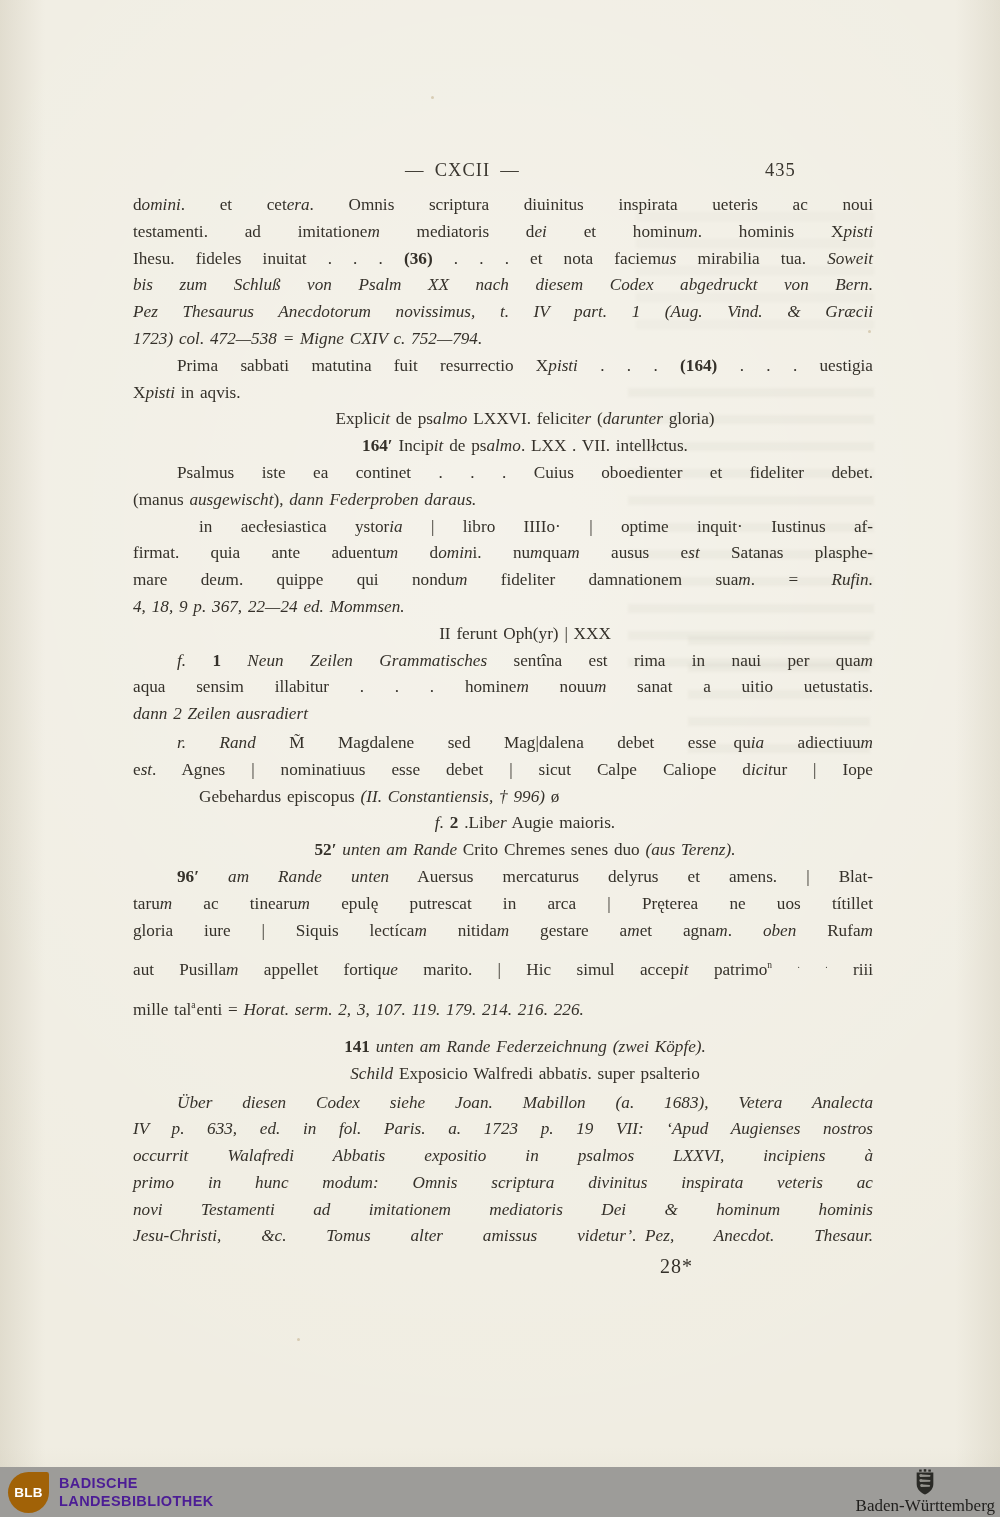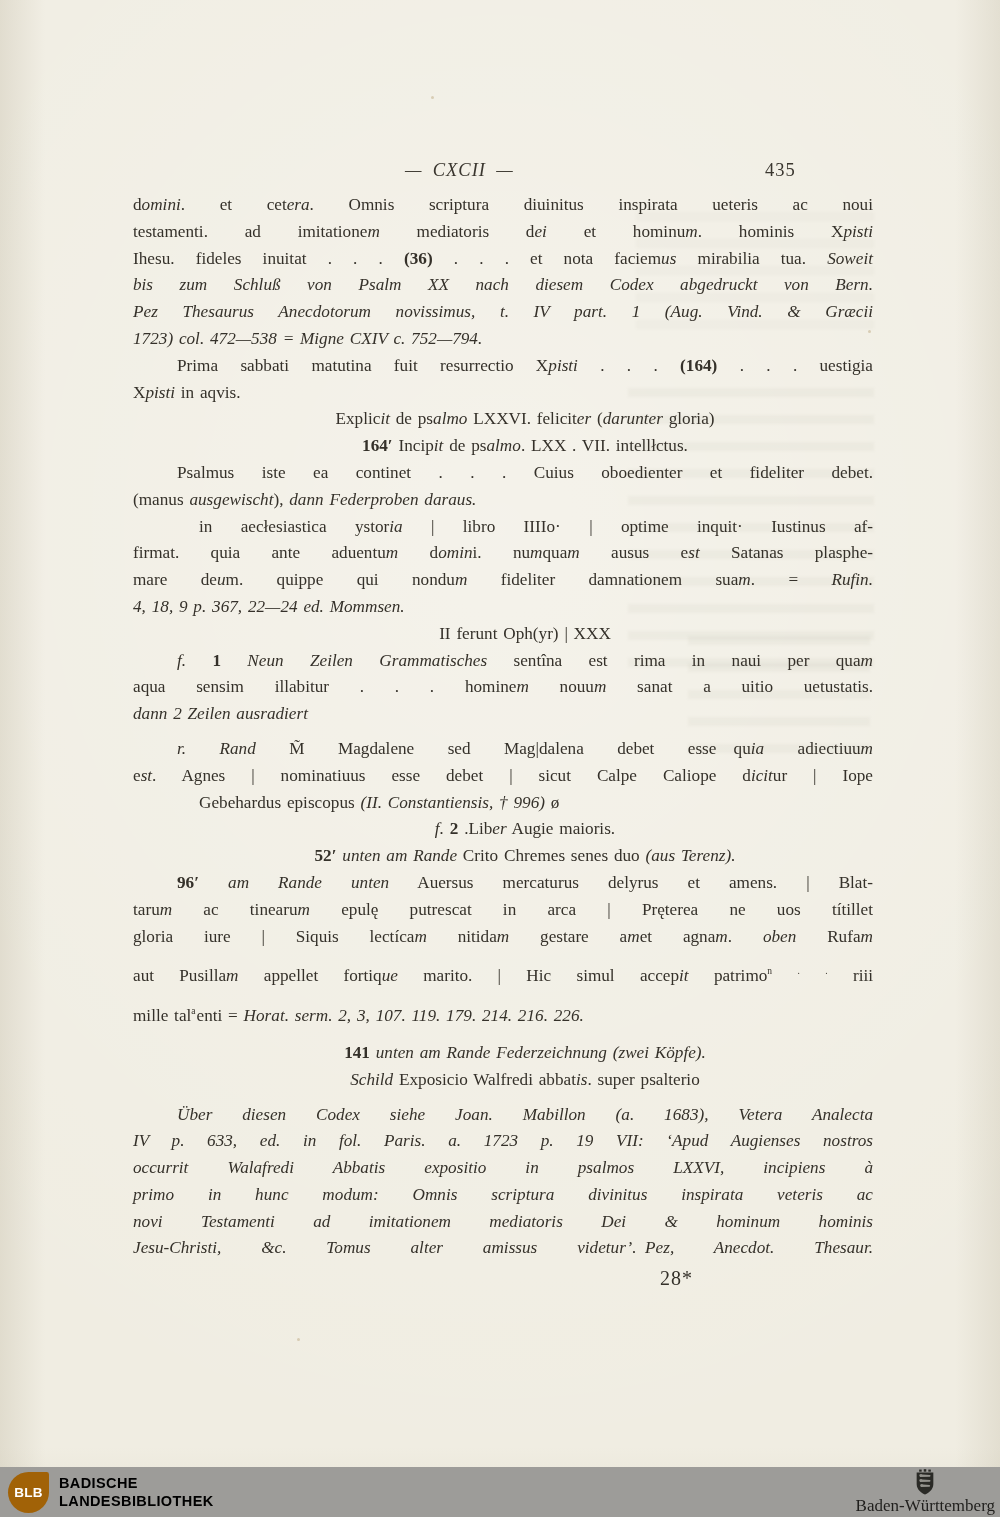--- a/index.html
+++ b/index.html
@@ -22,33 +22,33 @@
     background:repeating-linear-gradient(180deg, rgba(128,130,106,.11) 0 9px, rgba(128,130,106,0) 9px 27px);}
   .g1{left:628px;top:388px;width:246px;height:292px;}
   .g2{left:688px;top:636px;width:182px;height:118px;}
   .g3{left:636px;top:212px;width:238px;height:120px;opacity:.35;}
   .speck{position:absolute;width:3px;height:3px;border-radius:50%;background:rgba(170,140,90,.35);filter:blur(.5px);}
 
   .running-head{
     position:absolute;top:160px;left:133px;width:740px;height:26px;
     font-size:18.5px;color:#3a362f;
   }
-  .head-center{position:absolute;left:272px;top:0;letter-spacing:1px;font-style:italic;}
+  .head-center{position:absolute;left:272px;top:0;letter-spacing:1px;}
   .head-page{position:absolute;left:632px;top:0;letter-spacing:1px;}
 
   .textblock{
     position:absolute;top:192px;left:133px;width:740px;
     font-size:17.2px;line-height:26.8px;
     word-spacing:1.5px;
   }
   .line{min-height:26.8px;}
   .j{text-align:justify;text-align-last:justify;}
   .ind{text-indent:44px;text-align:center;}
   .ind2{text-indent:66px;}
-  .gap{margin-top:8px;}
+  .gap{margin-top:2px;}
   .gap2{margin-top:10px;}
   .tall{margin-top:8px;}
   .sig{font-size:20px;text-indent:527px;margin-top:3px;letter-spacing:1px;}
   .it{font-style:italic;}
   .bd{font-weight:bold;}
   .sup{font-size:9.5px;vertical-align:7px;letter-spacing:1px;}
 
   .blb-bar{
     position:absolute;left:0;bottom:0;width:1000px;height:50px;
     background:#9d9c99;
@@ -60,21 +60,21 @@
     border-radius:50% 6% 50% 50%;
     display:flex;align-items:center;justify-content:center;
     color:#ffffff;
     font-family:"Liberation Sans","DejaVu Sans",sans-serif;
     font-weight:bold;font-size:13.5px;letter-spacing:.3px;
   }
   .lib-name{
     margin-left:10px;
     font-family:"Liberation Sans","DejaVu Sans",sans-serif;
     font-weight:bold;font-size:14.5px;line-height:18.5px;
-    color:#000000;letter-spacing:.4px;
+    color:#4c1d95;letter-spacing:.4px;
   }
   .state{
     position:absolute;right:5px;bottom:2px;
     text-align:center;
     font-family:"Liberation Serif","DejaVu Serif",serif;
     font-size:17px;color:#201f1d;line-height:18px;
   }
   .state svg{display:block;margin:0 auto 1px auto;}
 </style>
 </head>

